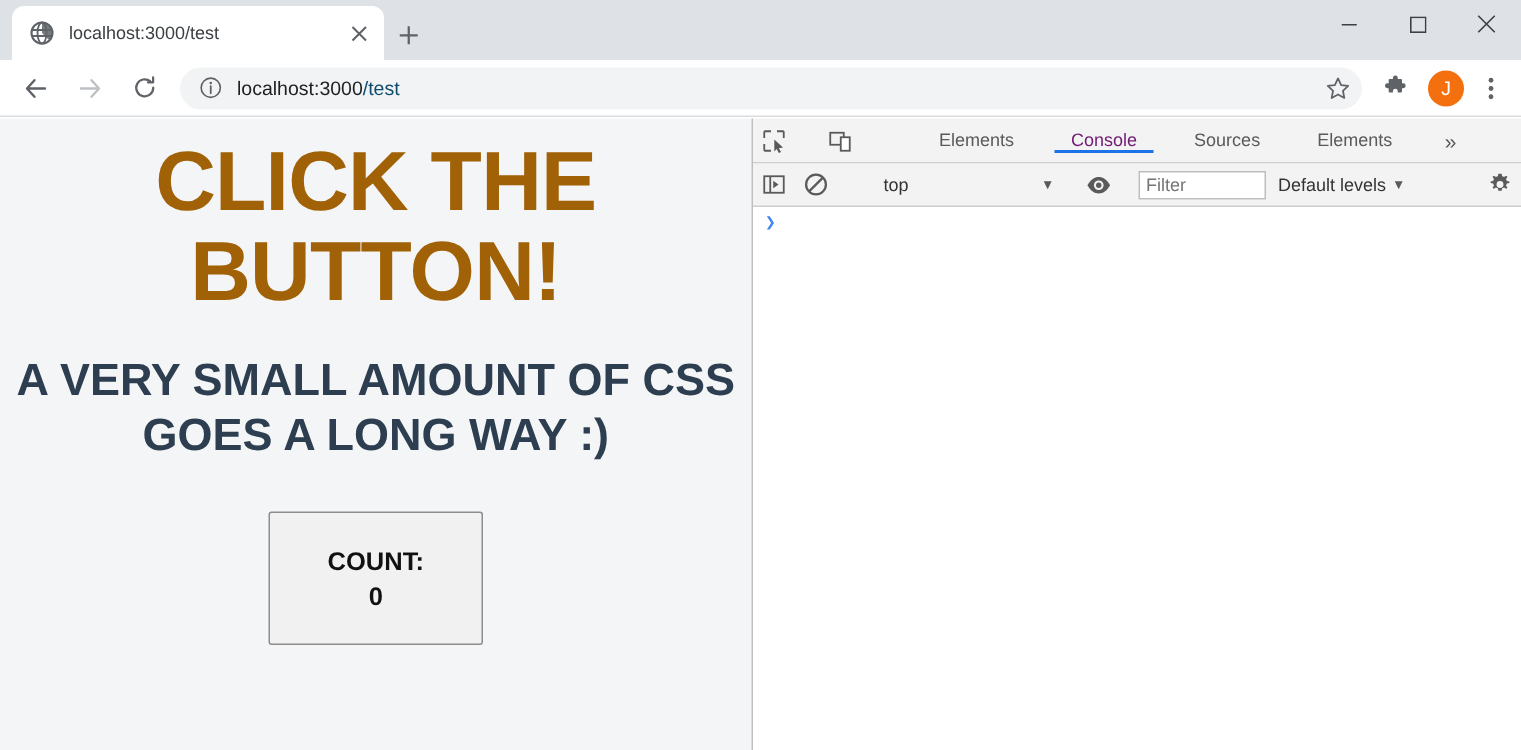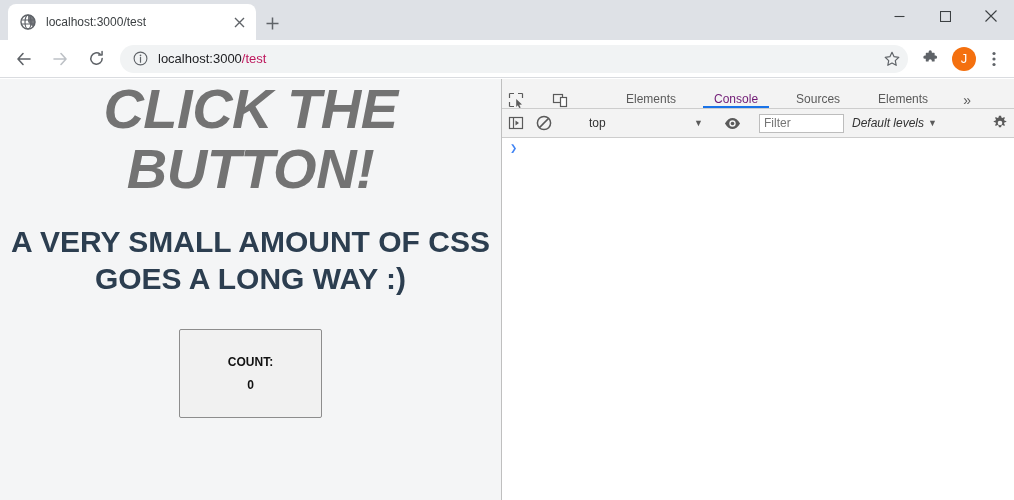--- a/index.html
+++ b/index.html
@@ -76,21 +76,21 @@
   }
   .omni-info {
     width: 16px; height: 16px; margin-left: 12px; flex: 0 0 auto;
     display: flex; align-items: center; justify-content: center;
     color: #5f6368;
   }
   .omni-url {
     margin-left: 10px; font-size: 13px; color: #202124;
     white-space: nowrap; overflow: hidden; flex: 1 1 auto;
   }
-  .omni-url .path { color: #be185d; }
+  .omni-url .path { color: #0c4a6e; }
   .omni-star {
     width: 28px; height: 28px; margin-right: 2px; flex: 0 0 auto;
     display: flex; align-items: center; justify-content: center;
     color: #5f6368;
   }
   .tb-icon {
     width: 28px; height: 28px; margin-left: 4px; flex: 0 0 auto;
     display: flex; align-items: center; justify-content: center;
     color: #5f6368;
   }
@@ -105,60 +105,60 @@
     color: #5f6368;
   }
 
   
   .viewport {
     position: absolute; left: 0; top: 79px; width: 501px; height: 421px;
     background: #f4f5f6;
     overflow: hidden;
   }
   .page-h1 {
-    margin: 0; 
+    margin: 0; padding-top: 12px;
     text-align: center;
     font-size: 56px; line-height: 60px; font-weight: bold;
-    color: #737373; letter-spacing: -0.5px; font-style: italic;
+    color: #a16207; letter-spacing: -0.5px;
   }
   .page-h2 {
     margin: 0; padding-top: 24px;
     text-align: center;
     font-size: 30px; line-height: 37px; font-weight: bold;
     color: #2c3e50;
   }
   .btn-wrap { display: flex; justify-content: center; padding-top: 32px; }
   .count-btn {
     width: 143px; height: 89px;
     background: #f1f1f1;
     border: 1px solid #8d8d8d;
     border-radius: 2px;
     color: #111111;
     font-family: "Liberation Sans", sans-serif;
-    font-size: 12px; font-weight: bold; line-height: 23px;
+    font-size: 17px; font-weight: bold; line-height: 23px;
     display: flex; flex-direction: column;
     align-items: center; justify-content: center;
     box-sizing: border-box;
     padding: 0;
     text-align: right;
   }
 
   
   .splitter {
     position: absolute; left: 501px; top: 79px;
     width: 1px; height: 421px; background: #bfbfbf;
   }
 
   
   .devtools {
     position: absolute; left: 502px; top: 79px;
     width: 512px; height: 421px; background: #ffffff;
   }
   .dt-tabbar {
-    height: 30px; display: flex; align-items: flex-end;
+    height: 30px; display: flex; align-items: center;
     border-bottom: 1px solid #cdcdcd; background: #f3f3f3;
     box-sizing: border-box;
     gap: 16px;
   }
   .dt-iconbtn {
     width: 28px; display: flex; align-items: center; justify-content: center;
     color: #5a5a5a; flex: 0 0 auto;
   }
   .dt-sep {
     width: 1px; margin: 6px 4px; background: #cdcdcd; flex: 0 0 auto;
@@ -188,21 +188,21 @@
   .dt-ctx-arrow { font-size: 9px; color: #5a5a5a; margin-right: 6px; }
   .dt-filter-input {
     width: 85px; height: 19px; margin-left: 4px;
     border: 1px solid #bdbdbd; background: #ffffff;
     font-size: 12px; color: #ef4444; font-family: "Liberation Sans", sans-serif;
     padding: 0 4px; box-sizing: border-box; flex: 0 0 auto;
     line-height: 17px;
   }
   .dt-levels {
     display: flex; align-items: center; margin-left: 8px;
-    font-size: 12px; color: #333; flex: 0 0 auto; font-style: italic;
+    font-size: 12px; color: #333; flex: 0 0 auto;
   }
   .dt-levels-arrow { font-size: 9px; color: #5a5a5a; margin-left: 4px; }
 
   .dt-console {
     height: 361px; background: #ffffff; position: relative;
   }
   .dt-prompt {
     display: flex; align-items: flex-start; padding: 4px 0 0 8px;
   }
   .dt-prompt-chevron {

